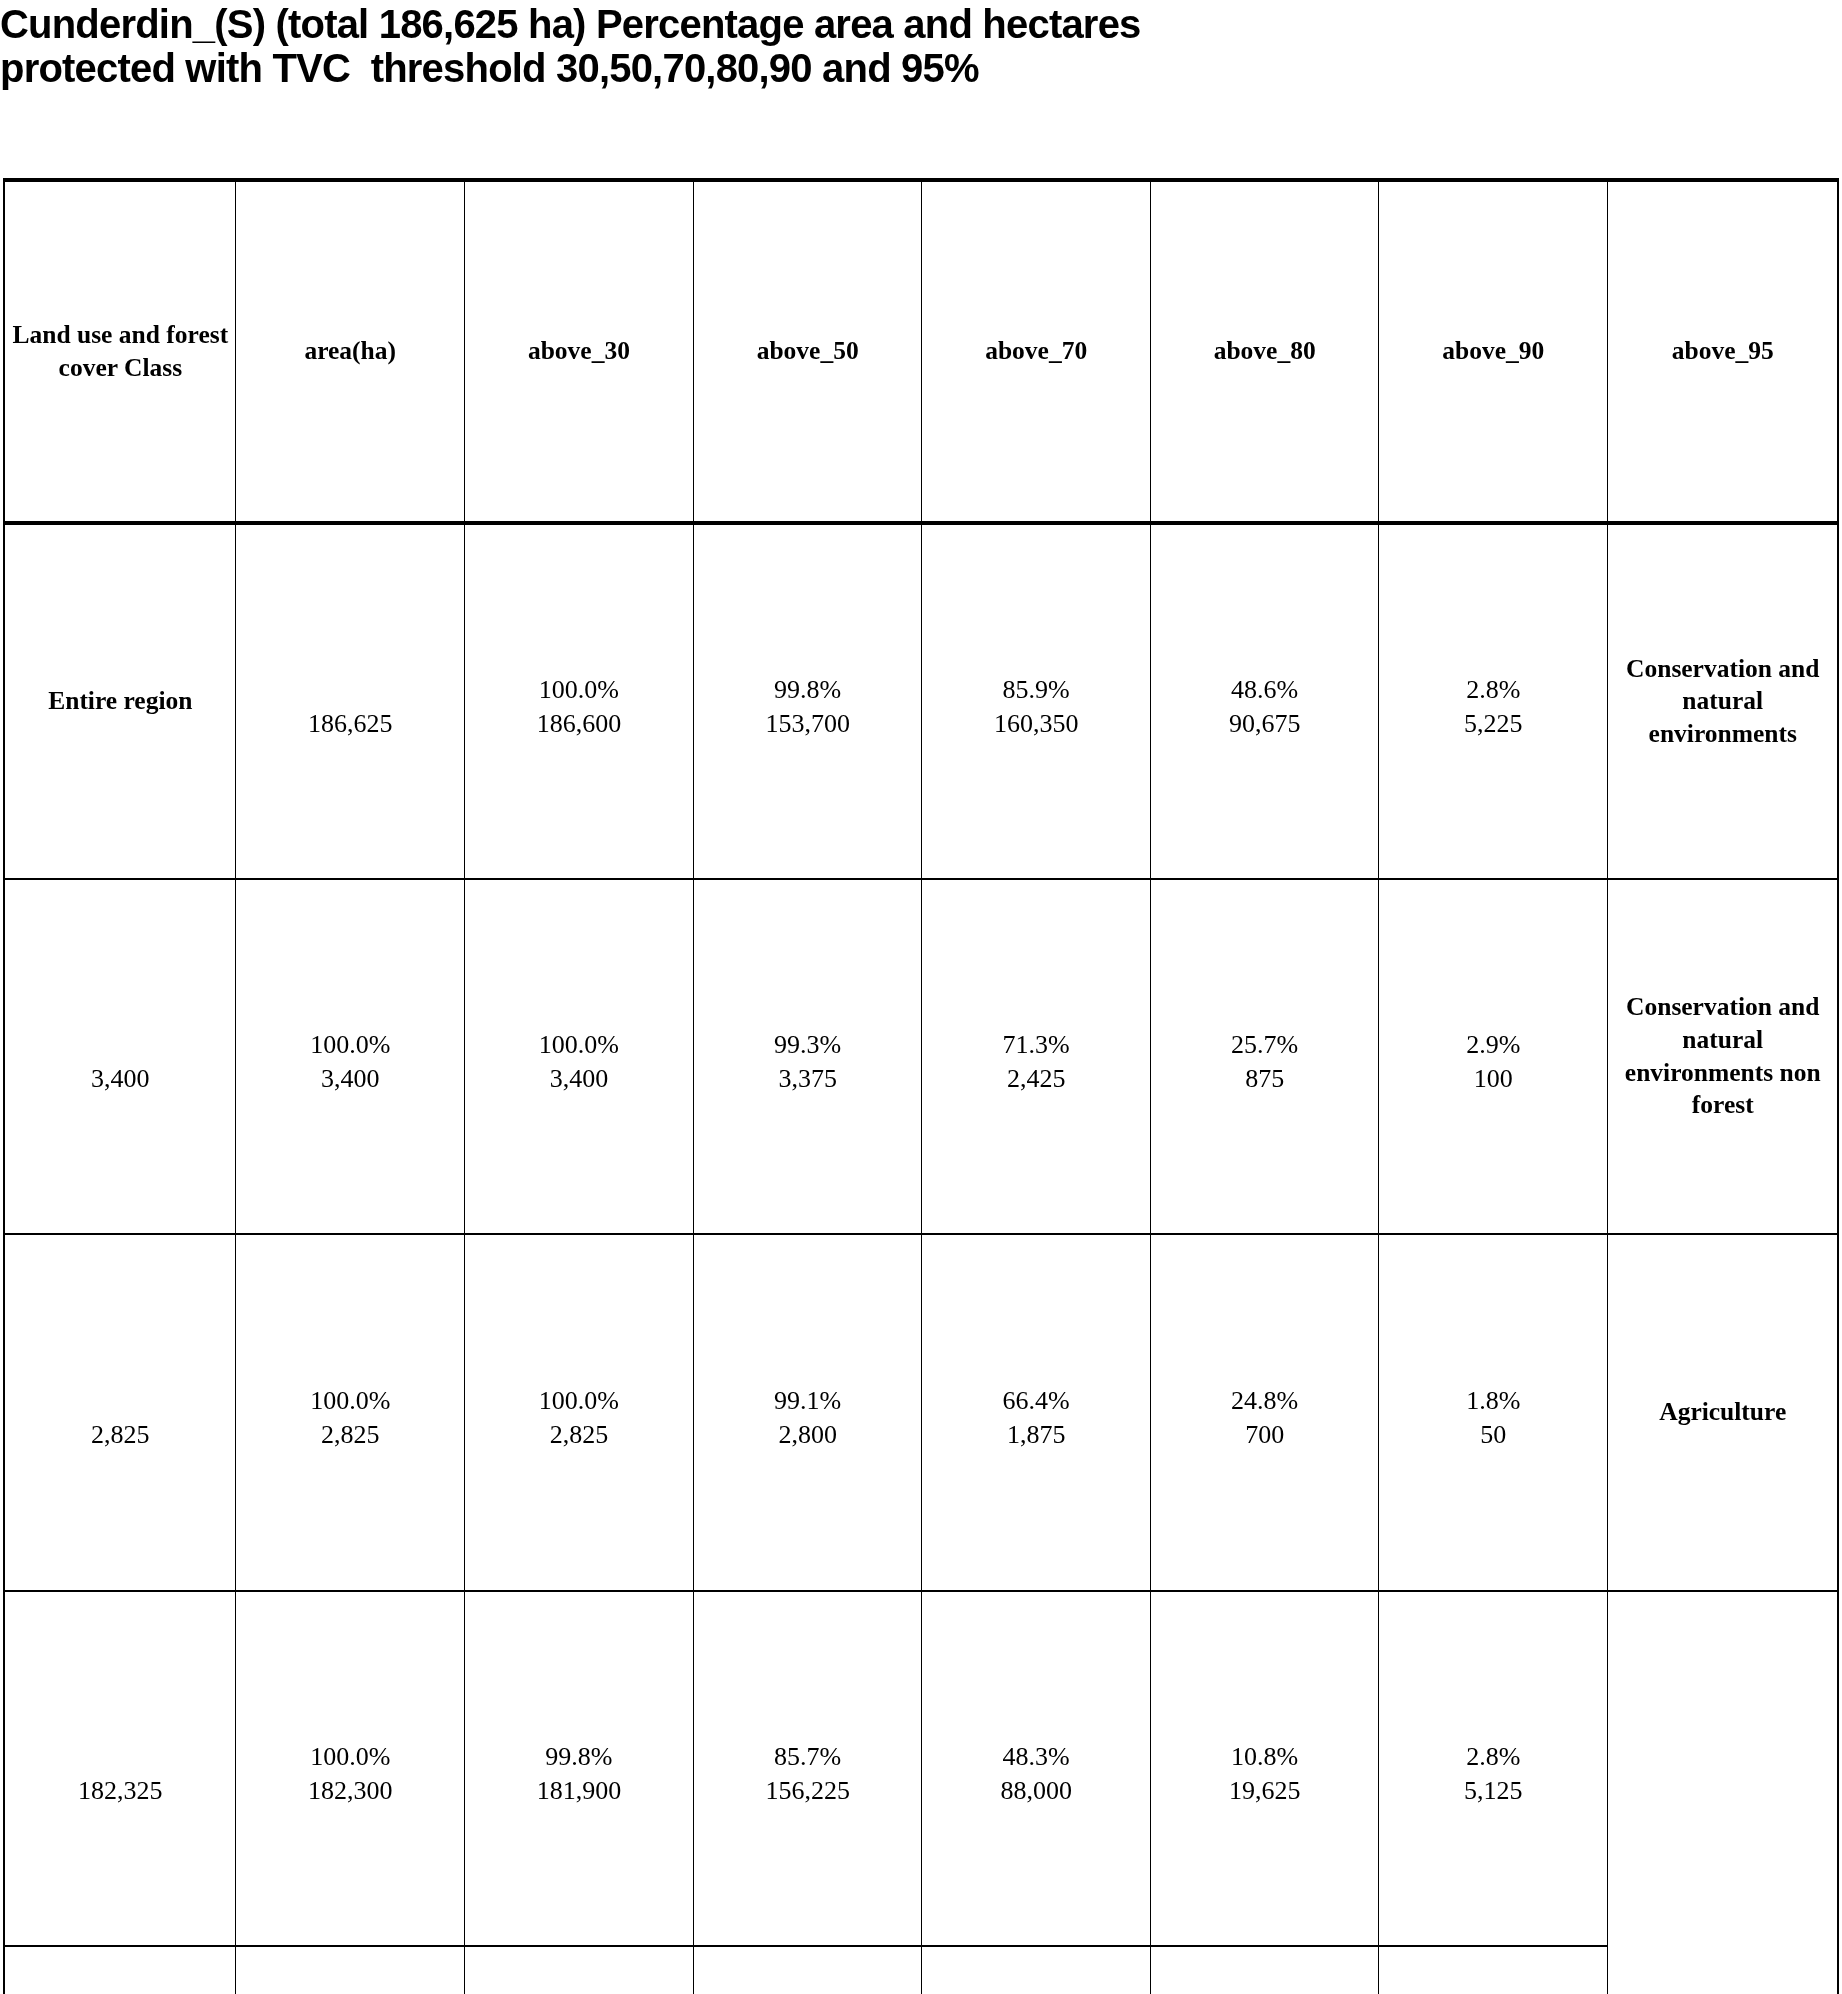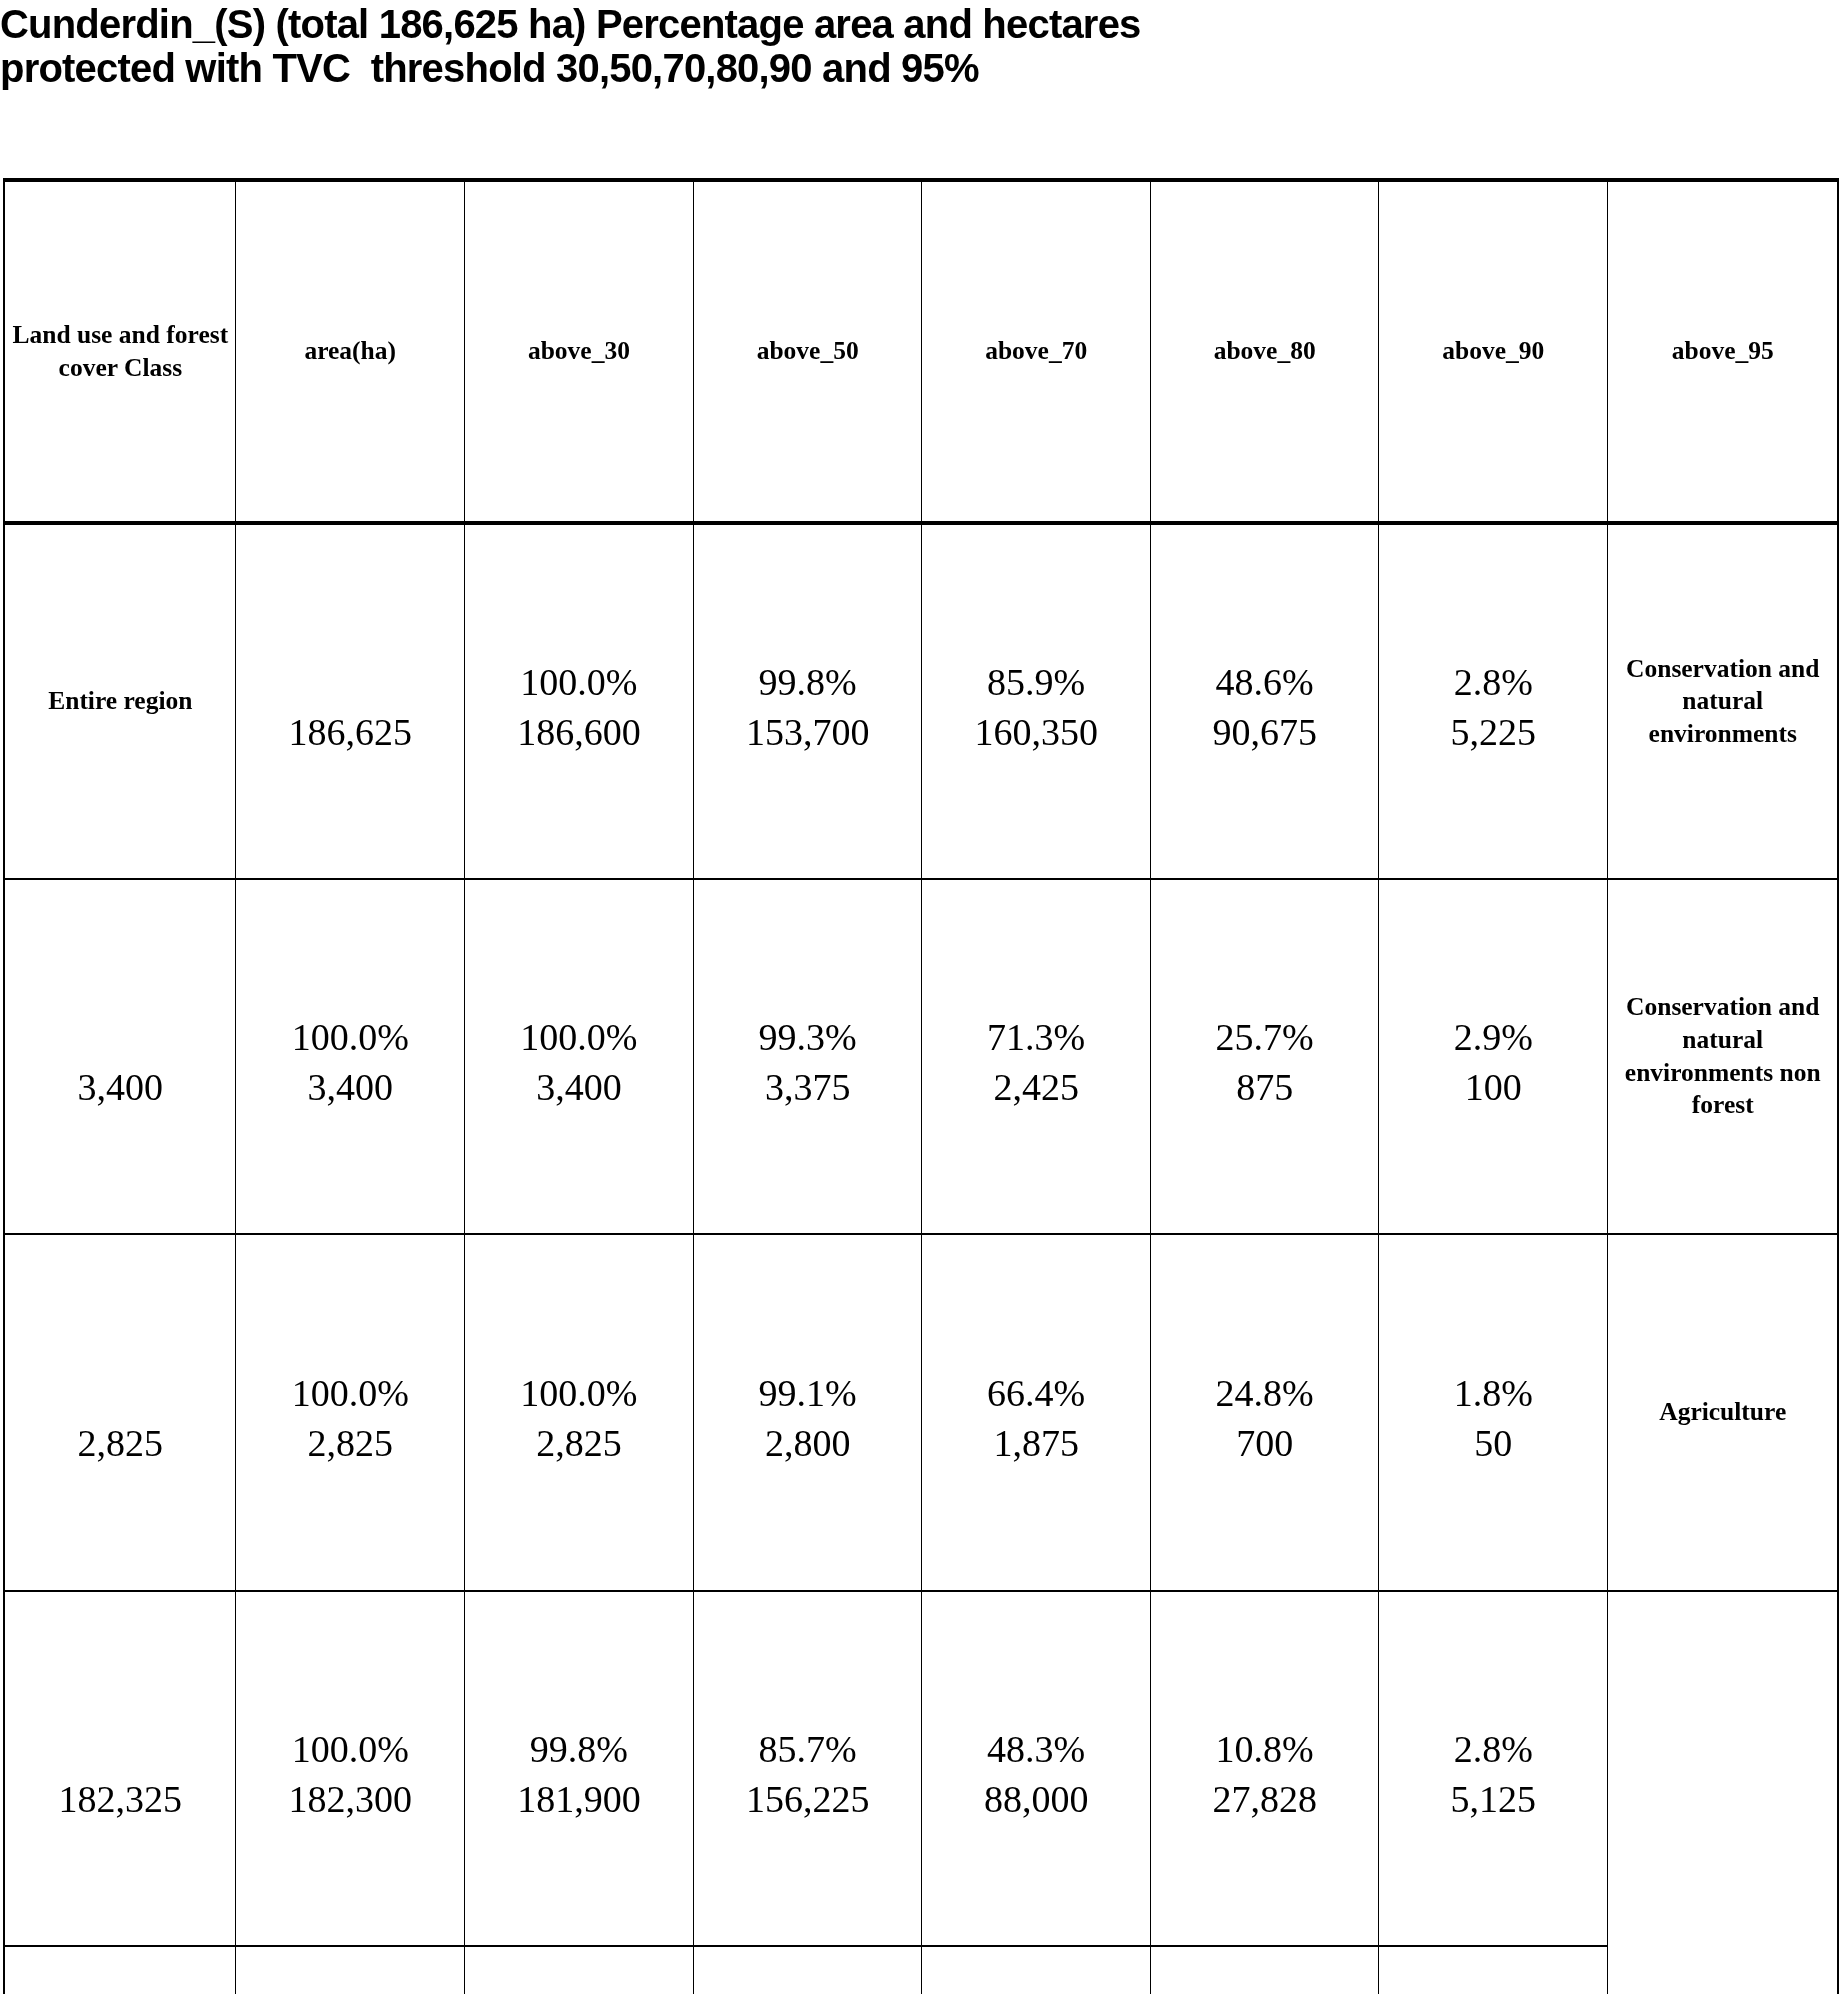--- a/index.html
+++ b/index.html
@@ -18,21 +18,21 @@
              display:grid;
              grid-template-columns:581fr 574fr 575fr 574fr 574fr 574fr 575fr 575fr;
              grid-template-rows:343px 355px 355px 357px 355px auto;}
   .cell{box-sizing:border-box;border-right:1.6px solid #000;border-bottom:2px solid #000;
         display:flex;align-items:center;justify-content:center;overflow:hidden;}
   .cell:nth-child(8n){border-right:none;}
   .cell:nth-last-child(-n+8){border-bottom:none;}
   .cell.hdr{border-bottom-width:4.4px;}
   .cin{text-align:center;width:100%;padding:0 5.6px;box-sizing:border-box;}
   .hdr .cin, .lbl .cin{font-weight:bold;font-size:25.5px;line-height:1.28;}
-  .num .cin{font-size:38px;line-height:1.32;margin-top:11px;}
+  .num .cin{font-size:26px;line-height:1.32;margin-top:11px;}
   .ln{min-height:1.32em;}
 </style>
 </head>
 <body>
 
 <div id="page">
 
   <div id="title">
     <div>Cunderdin_(S) (total 186,625 ha) Percentage area and hectares</div>
     <div>protected with TVC  threshold 30,50,70,80,90 and 95%</div>
@@ -221,21 +221,21 @@
       </div>
       <div class="cell num">
         <div class="cin">
           <div class="ln pct">48.3%</div>
           <div class="ln val">88,000</div>
         </div>
       </div>
       <div class="cell num">
         <div class="cin">
           <div class="ln pct">10.8%</div>
-          <div class="ln val">27,828</div>
+          <div class="ln val">19,625</div>
         </div>
       </div>
       <div class="cell num">
         <div class="cin">
           <div class="ln pct">2.8%</div>
           <div class="ln val">5,125</div>
         </div>
       </div>
       <div class="cell lbl"></div>
       <div class="cell num"></div>

